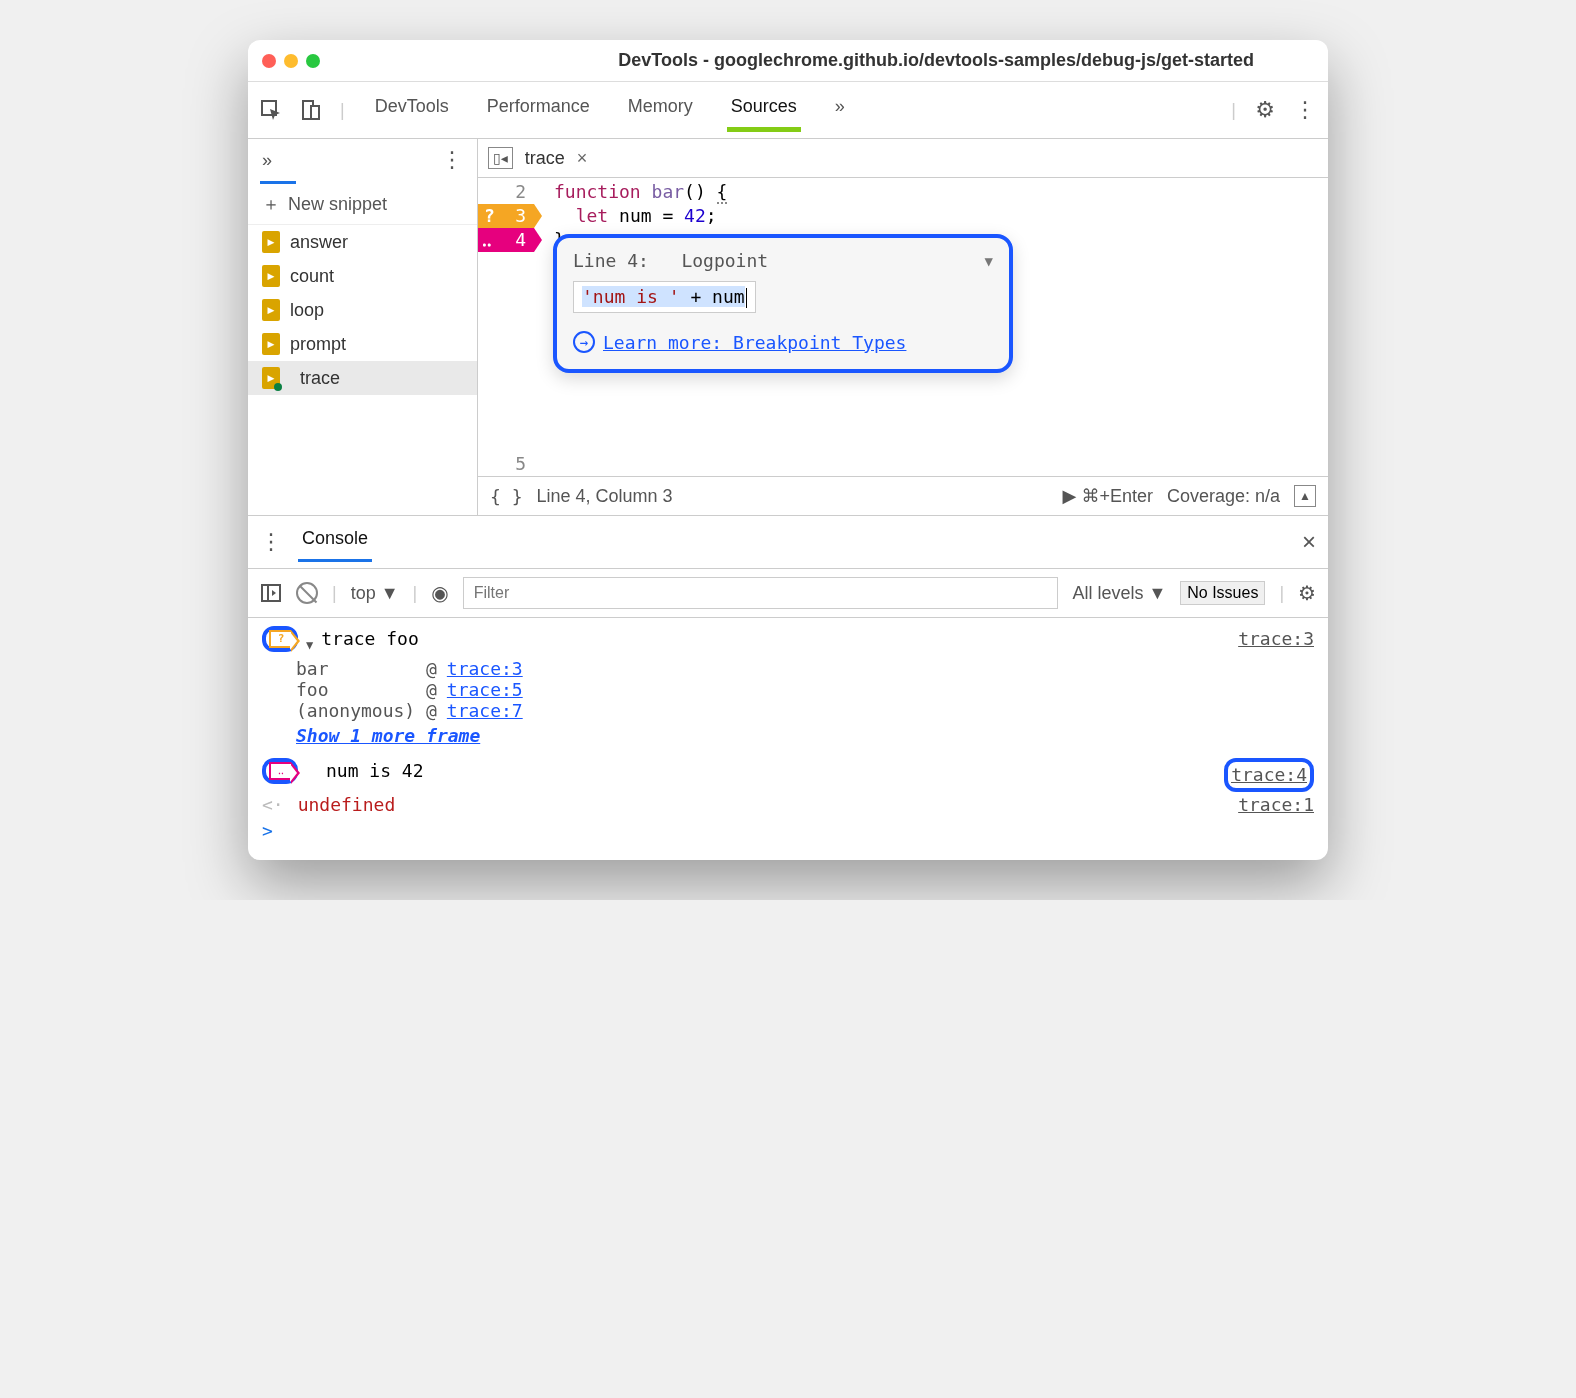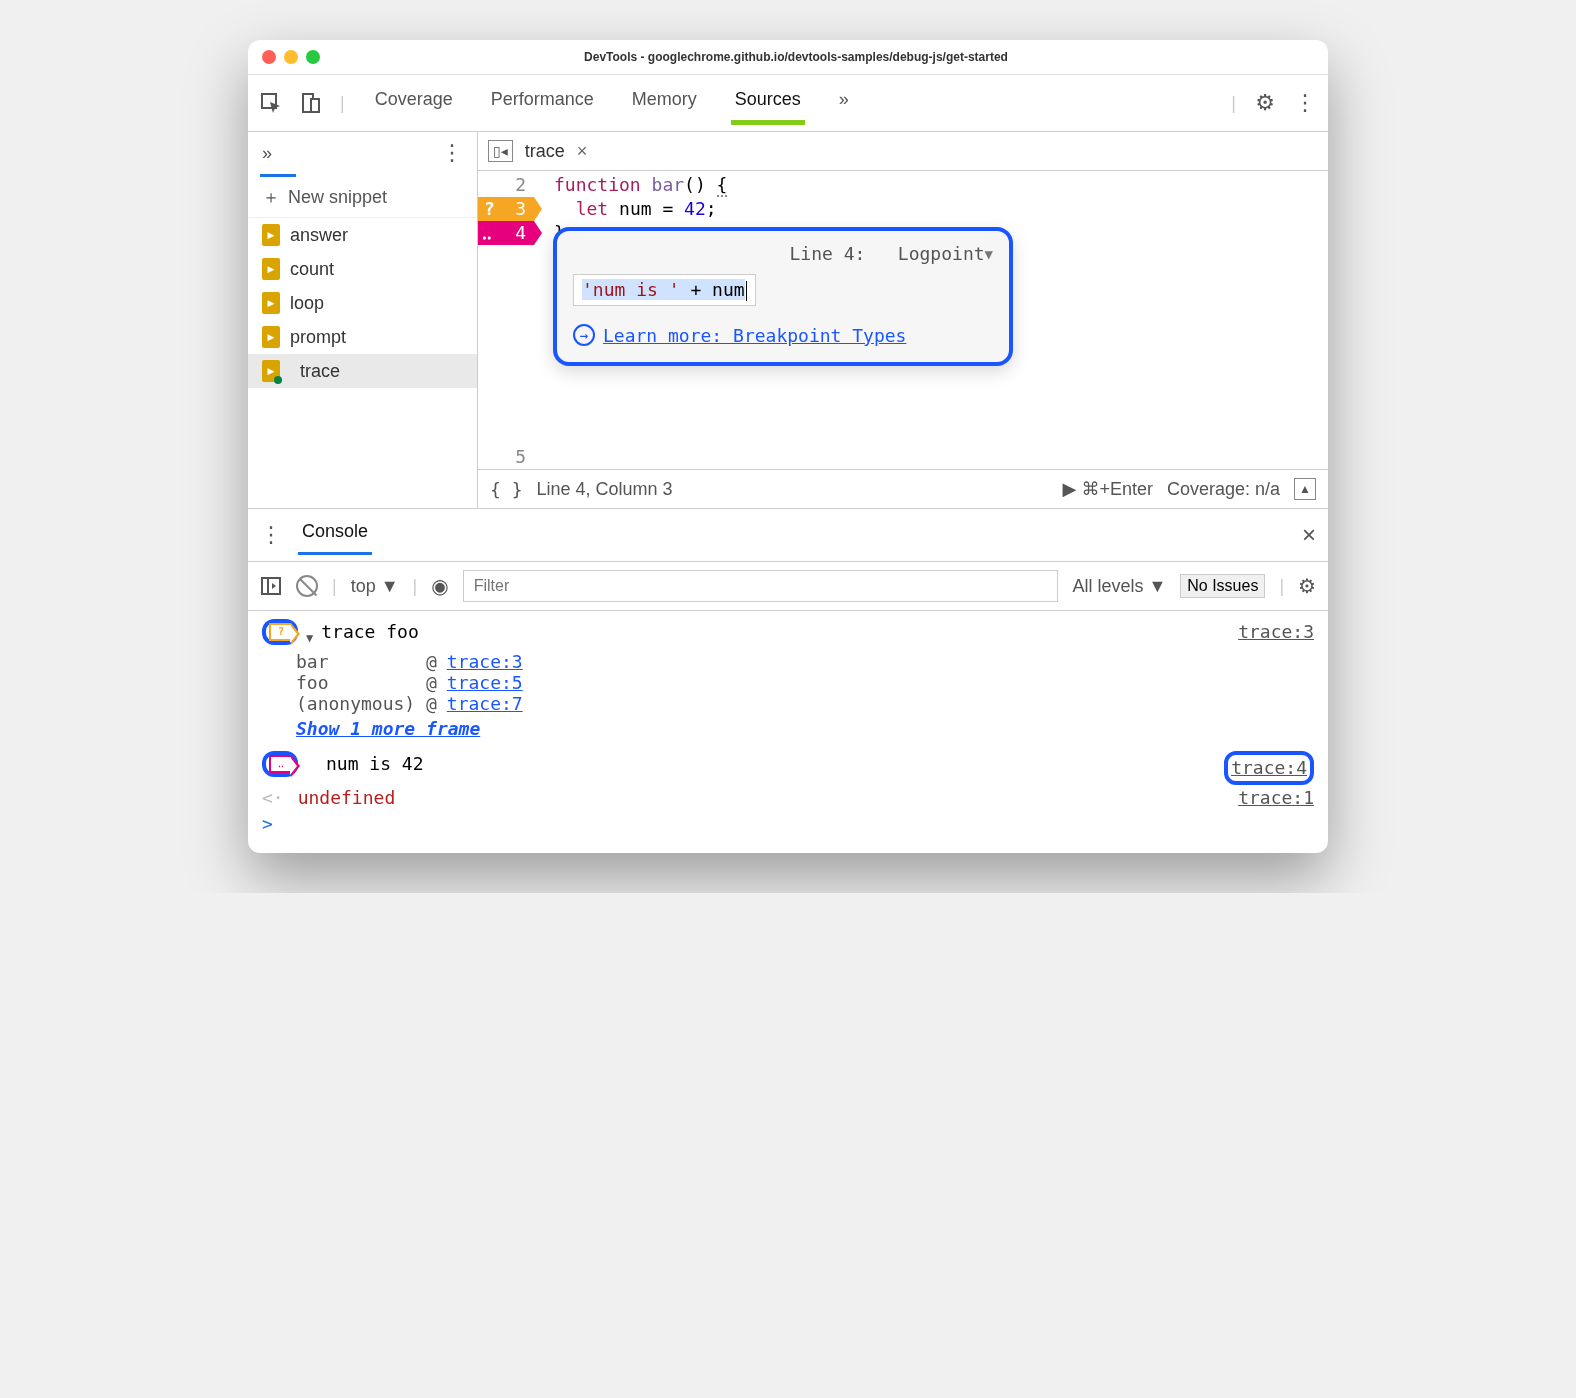--- a/index.html
+++ b/index.html
@@ -22,21 +22,21 @@
   }
   .titlebar {
     display: flex;
     align-items: center;
     padding: 10px 14px;
     border-bottom: 1px solid #ddd;
   }
   .traffic { display:flex; gap:8px; margin-right:18px;}
   .dot { width:14px; height:14px; border-radius:50%; }
   .dot.red{background:#ff5f57;} .dot.yellow{background:#febc2e;} .dot.green{background:#28c840;}
-  .title { flex:1; text-align:center; font-weight:700; font-size:12px; color:#333; padding-right:60px;}
+  .title { flex:1; text-align:right; font-weight:700; font-size:18px; color:#333; padding-right:60px;}
   .toolbar {
     display:flex; align-items:center; padding:6px 12px; border-bottom:1px solid #ccc; gap:18px;
     font-size:18px; color:#555;
   }
   .toolbar .icon { width:22px; height:22px; display:flex; align-items:center; justify-content:center; color:#555;}
   .tabs { display:flex; gap:30px; flex:1; margin-left:8px;}
   .tab { padding:8px 4px 10px; cursor:pointer; color:#555;}
   .tab.active { color:#111; border-bottom:5px solid #84cc16; font-weight:500;}
   .main { display:flex; border-bottom:1px solid #ccc; }
   .sidebar { width:230px; border-right:1px solid #ccc; display:flex; flex-direction:column;}
@@ -62,21 +62,21 @@
   .ln.bp-orange::before{content:"?";position:absolute;left:6px;color:#fff;font-weight:bold;}
   .ln.bp-orange::after{content:"";position:absolute;right:-8px;top:0;border-top:12px solid transparent;border-bottom:12px solid transparent;border-left:8px solid #f5a623;}
   .ln.bp-pink{background:#e6007e;color:#fff;}
   .ln.bp-pink::before{content:"‥";position:absolute;left:4px;color:#fff;font-weight:bold;}
   .ln.bp-pink::after{content:"";position:absolute;right:-8px;top:0;border-top:12px solid transparent;border-bottom:12px solid transparent;border-left:8px solid #e6007e;}
   .code{flex:1;padding-top:2px;}
   .code .l{height:24px;line-height:24px;padding-left:20px;white-space:pre;}
   .kw{color:#a71d5d;} .fn{color:#795da3;} .num{color:#1c00cf;}
   .brace-u{border-bottom:2px dotted #888;}
   .popup{position:absolute;left:75px;top:56px;width:460px;background:#f6f6f6;border:4px solid #1a56ff;border-radius:16px;box-shadow:0 6px 18px rgba(0,0,0,0.15);padding:12px 16px 16px;}
-  .popup-head{display:flex;justify-content:flex-end;align-items:center;color:#555;font-size:18px;margin-bottom:10px;}
+  .popup-head{display:flex;justify-content:space-between;align-items:center;color:#555;font-size:18px;margin-bottom:10px;}
   .popup-head .tri{color:#777;font-size:14px;}
   .popup-input{background:#fff;border:1px solid #ccc;padding:4px 8px;font-family:Menlo,monospace;font-size:18px;min-height:28px;display:inline-block;}
   .popup-input .sel{background:#cfe3ff;} .popup-input .str{color:#a31515;}
   .popup-input .caret{display:inline-block;width:1px;height:20px;background:#000;vertical-align:middle;margin-left:1px;}
   .popup-link{margin-top:18px;display:flex;align-items:center;gap:8px;}
   .popup-link a{color:#1a56ff;text-decoration:underline;font-size:18px;}
   .circ-arrow{display:inline-flex;width:22px;height:22px;border:2px solid #1a56ff;border-radius:50%;align-items:center;justify-content:center;color:#1a56ff;font-size:14px;}
   .status{display:flex;align-items:center;gap:14px;padding:8px 12px;border-top:1px solid #ccc;font-size:18px;color:#555;}
   .status .braces{font-family:Menlo,monospace;}
   .status .spacer{flex:1;}
@@ -134,21 +134,21 @@
         </svg>
     </span>
     <span class="icon">
       <svg width="22" height="22" viewBox="0 0 22 22">
           <rect x="3" y="2" width="10" height="18" fill="none" stroke="#555" stroke-width="2"></rect>
           <rect x="11" y="7" width="8" height="13" fill="#fff" stroke="#555" stroke-width="2"></rect>
         </svg>
     </span>
     <span style="color:#ccc">|</span>
     <div class="tabs">
-      <div class="tab">Coverage</div>
+      <div class="tab">DevTools</div>
       <div class="tab">Performance</div>
       <div class="tab">Memory</div>
       <div class="tab active">Sources</div>
       <div class="tab">»</div>
     </div>
     <span style="color:#ccc">|</span>
     <span class="icon" style="font-size:22px;">⚙</span>
     <span class="icon" style="font-size:22px;">⋮</span>
   </div>
 

